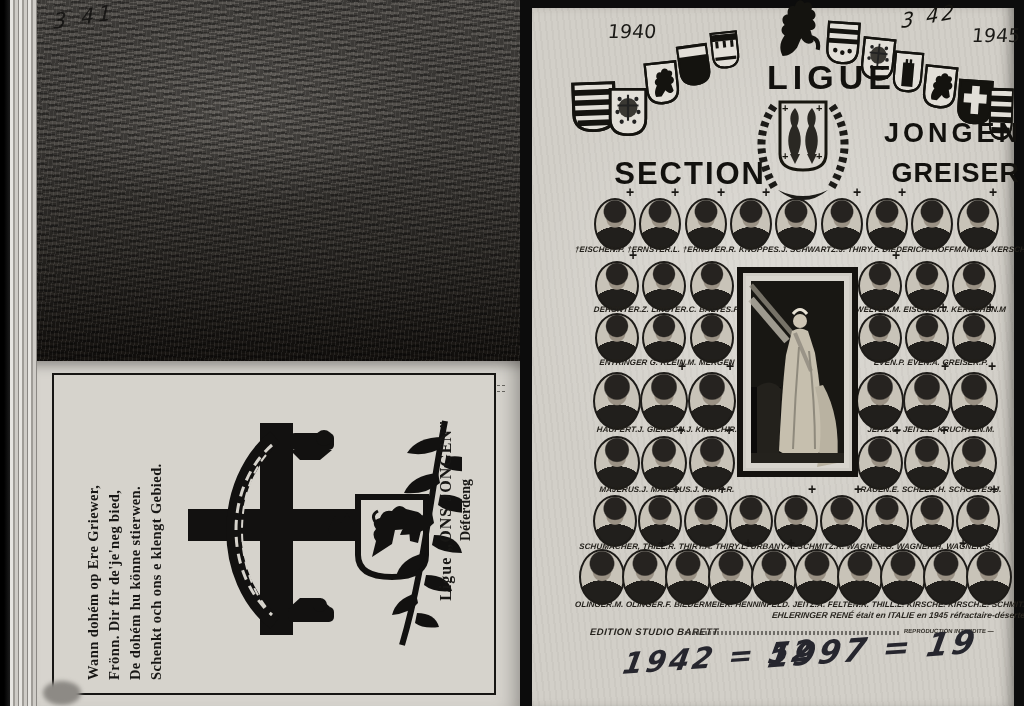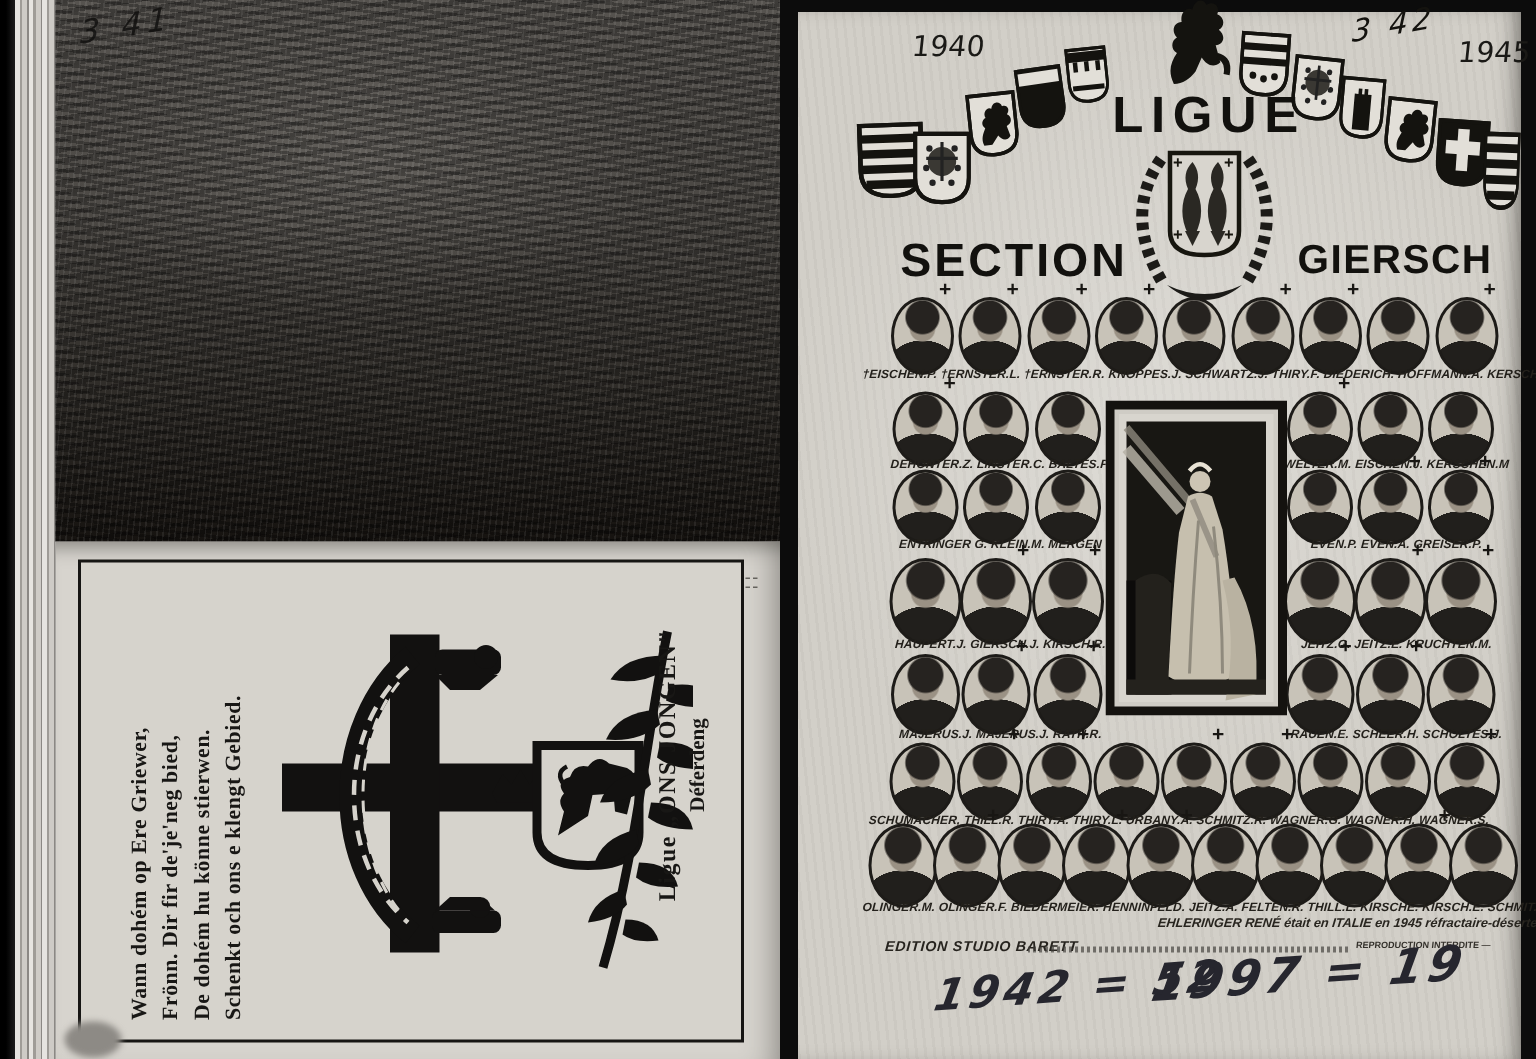--- a/index.html
+++ b/index.html
@@ -42,21 +42,21 @@
   
   .right-page{position:absolute;left:520px;top:0;width:504px;height:706px;background:#0c0c0c;}
   .rp-paper{position:absolute;left:12px;top:8px;width:482px;height:698px;background:#d2cfc8;
      background-image:
        radial-gradient(ellipse 70% 50% at 50% 40%,rgba(255,255,255,.25),rgba(0,0,0,0) 75%),
        repeating-linear-gradient(84deg,rgba(90,86,80,.05) 0 2px,rgba(0,0,0,0) 2px 6px);
      box-shadow:inset -10px 0 14px -8px rgba(40,38,35,.6);}
   .rp-inner{position:absolute;left:-12px;top:-8px;width:504px;height:706px;} 
   .yr{font-family:"DejaVu Sans",sans-serif;font-size:19px;color:#1a1916;transform:skewX(-6deg);}
   .pg-right{left:381px;top:4px;font-size:20px;letter-spacing:3px;transform:rotate(-10deg) skewX(-12deg);color:#14130f;}
-  .title{color:#12110e;font-weight:bold;text-align:center;line-height:1;}
+  .title{color:#12110e;font-weight:bold;text-align:right;line-height:1;}
   .names{position:absolute;font-size:8px;font-weight:bold;font-style:italic;color:#23201b;
          white-space:nowrap;text-align:center;letter-spacing:.1px;transform:skewX(-4deg);}
   .oval{position:absolute;border:2px solid #1d1b18;border-radius:50%;
      background:
        radial-gradient(circle at 50% 24%,#262320 0 26%,rgba(0,0,0,0) 29%),
        radial-gradient(circle at 50% 40%,#9a9184 0 23%,rgba(0,0,0,0) 26%),
        radial-gradient(ellipse 62% 38% at 50% 94%,#211f1c 0 99%,rgba(0,0,0,0) 100%),
        #c8c3b8;}
   .cross{position:absolute;font-size:14px;font-weight:bold;color:#181613;line-height:1;}
   .shield{position:absolute;}
@@ -235,22 +235,23 @@
     <path d="M3 3 H37 V30 Q37 45 20 45 Q3 45 3 30 Z" fill="none" stroke="#14130f" stroke-width="2.5"></path>
               </svg></div>
             <div class="shield" style="left: 468px; top: 86px; width: 26px; height: 56px; transform: rotate(2deg);"><svg width="100%" height="100%" viewBox="0 0 40 48" preserveAspectRatio="none">
     <path d="M3 3 H37 V30 Q37 45 20 45 Q3 45 3 30 Z" fill="#e2dfd8" stroke="#14130f" stroke-width="2.5"></path>
                 <path d="M3 11 H37 M3 20 H37 M3 29 H37 M6 38 H34" stroke="#14130f" stroke-width="5"></path>
     <path d="M3 3 H37 V30 Q37 45 20 45 Q3 45 3 30 Z" fill="none" stroke="#14130f" stroke-width="2.5"></path>
               </svg></div>
           </div>
 
         <div class="abs title" style="left:196px;top:60px;width:180px;font-size:34px;letter-spacing:5px;">LIGUE</div>
+        <div class="abs title" style="left:332px;top:120px;width:170px;font-size:27px;letter-spacing:4px;">JONGEN</div>
         <div class="abs title" style="left:66px;top:158px;width:180px;font-size:31px;letter-spacing:2px;">SECTION</div>
-        <div class="abs title" style="left:320px;top:160px;width:180px;font-size:27px;letter-spacing:1px;">GIERSCH</div>
+        <div class="abs title" style="left:320px;top:160px;width:180px;font-size:27px;letter-spacing:1px;">GREISER</div>
 
         <svg class="abs" style="left:224px;top:94px;" width="118" height="112" viewBox="0 0 118 112">
           <path d="M30 12 Q4 50 32 96" stroke="#1c1b18" stroke-width="8" fill="none" stroke-dasharray="5 4"></path>
           <path d="M88 12 Q114 50 86 96" stroke="#1c1b18" stroke-width="8" fill="none" stroke-dasharray="5 4"></path>
           <path d="M34 96 q25 12 50 0 q-12 10 -25 10 q-13 0 -25 -10" fill="#1c1b18"></path>
           <path d="M36 8 h46 v52 q0 16 -23 16 q-23 0 -23 -16 z" fill="#d8d5ce" stroke="#17160f" stroke-width="3"></path>
           <g fill="#2a2823">
             <path d="M51 14 C55 19 56 25 53 32 C58 41 58 52 53 62 C52 66 49 66 48 62 C43 52 43 41 48 32 C45 25 46 19 51 14 Z"></path>
             <path d="M46 60 L56 60 L51 70 Z"></path>
             <path d="M68 14 C72 19 73 25 70 32 C75 41 75 52 70 62 C69 66 66 66 65 62 C60 52 60 41 65 32 C62 25 63 19 68 14 Z"></path>

